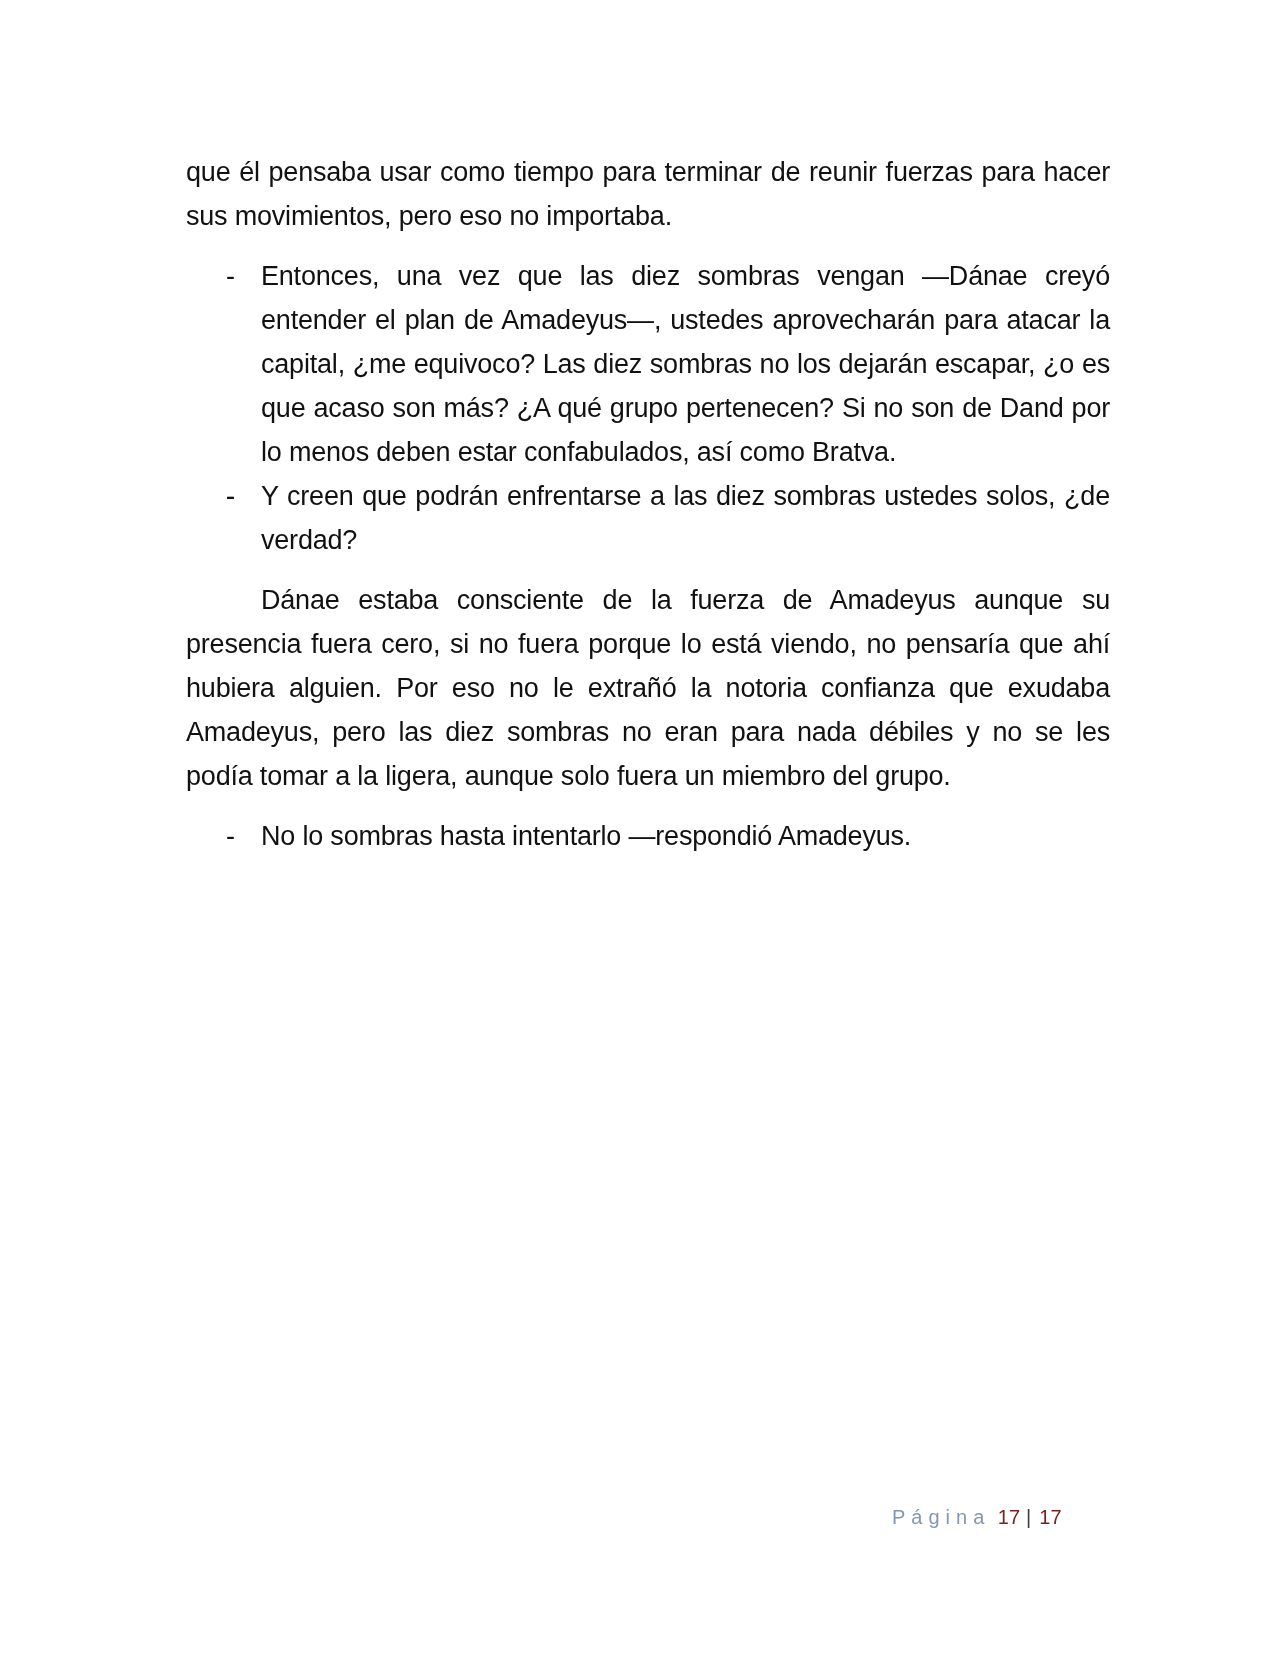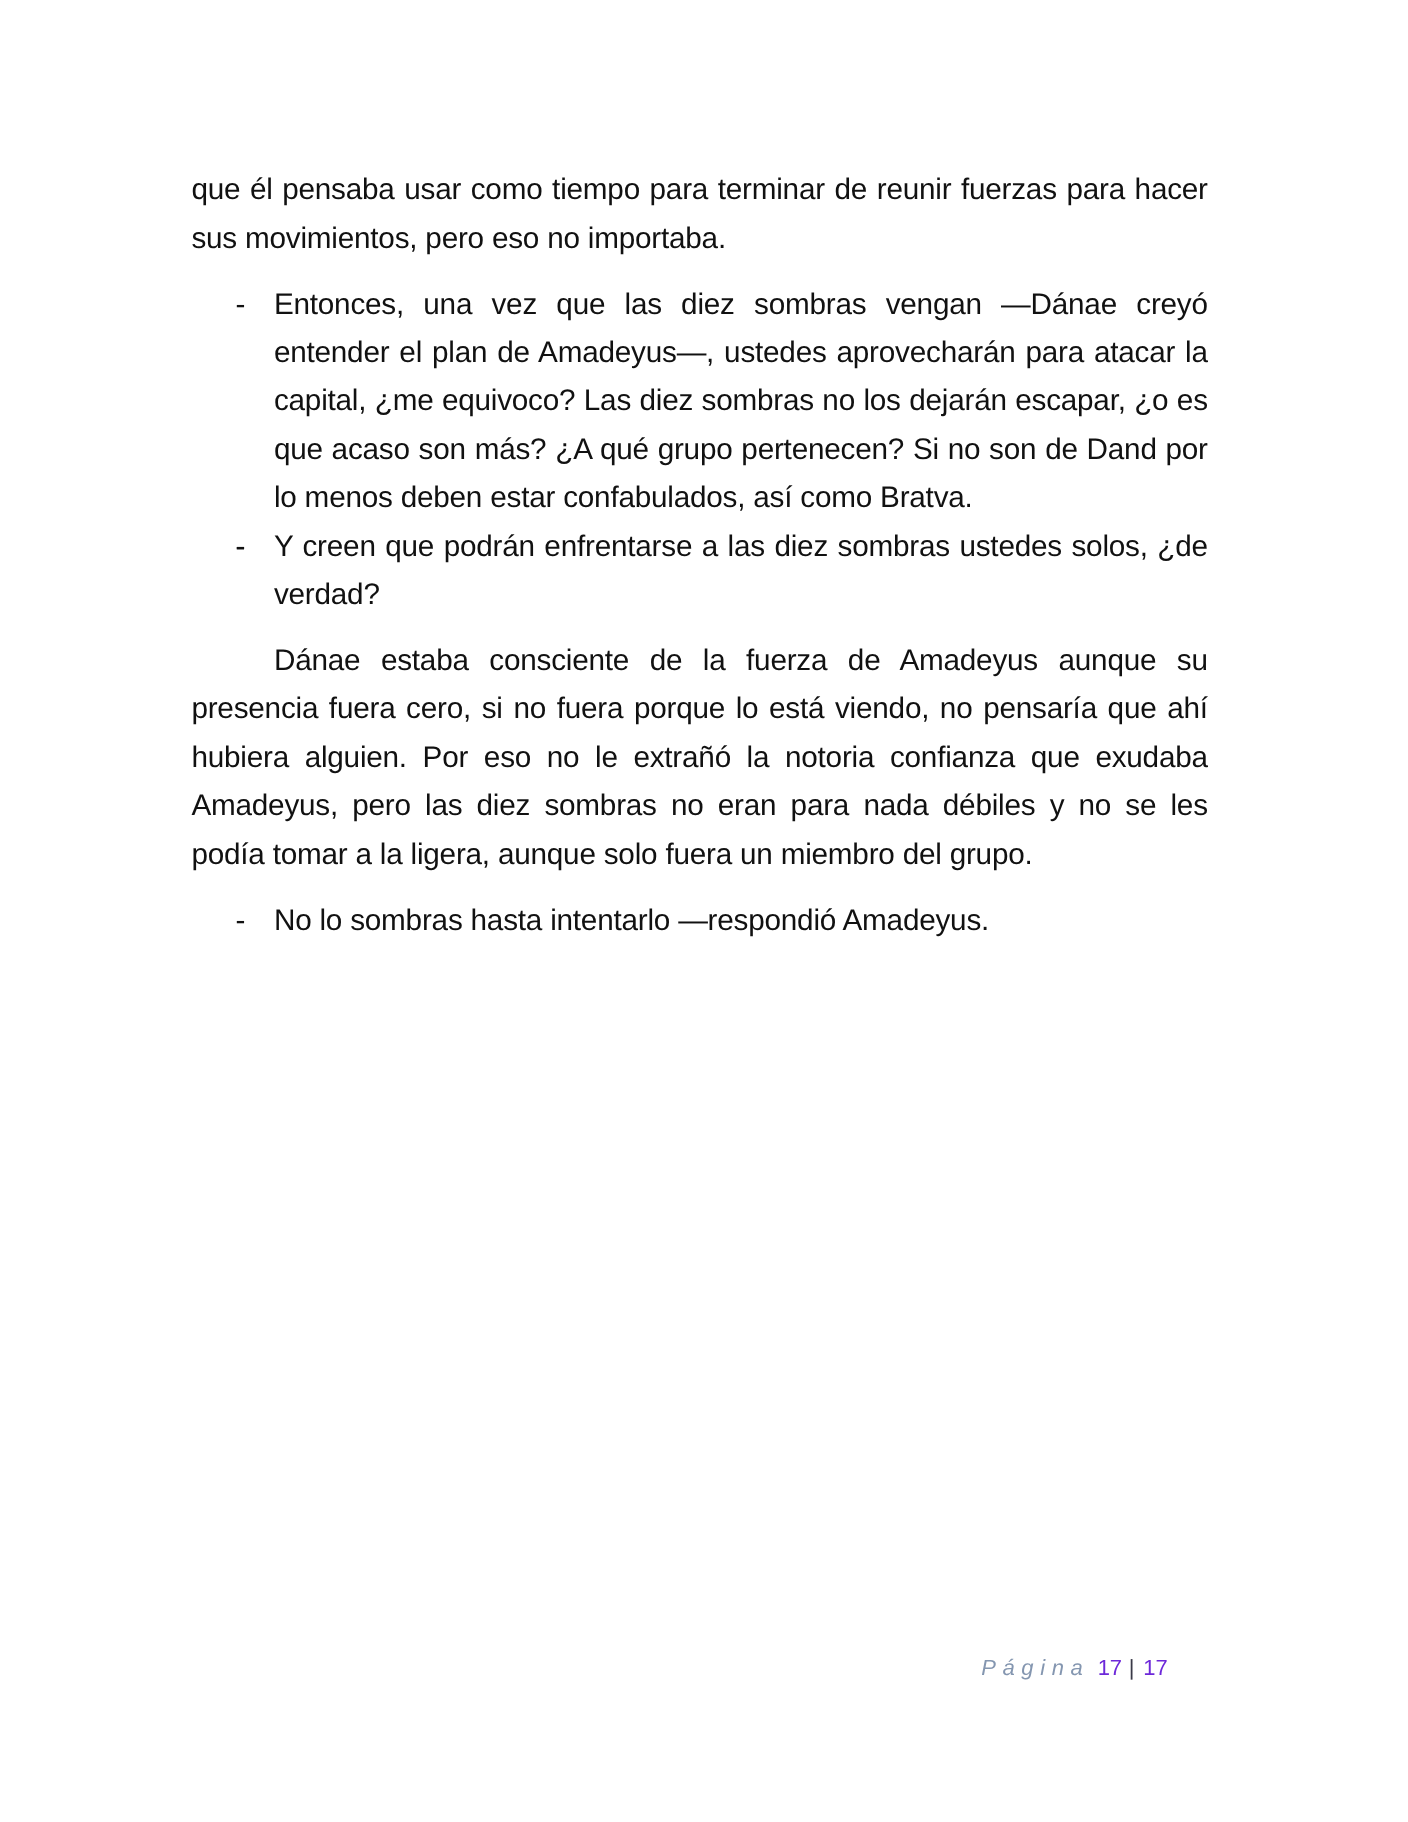--- a/index.html
+++ b/index.html
@@ -10,21 +10,21 @@
     body {
       width: 1280px;
       height: 1656px;
       position: relative;
       overflow: hidden;
       font-family: "Liberation Sans", "DejaVu Sans", sans-serif;
       color: #111111;
     }
     .page {
       position: absolute;
-      left: 174px;
+      left: 186px;
       top: 150px;
       width: 924px;
     }
     .para {
       font-size: 27px;
       line-height: 44px;
       text-align: justify;
       margin: 0 0 16px 0;
       letter-spacing: -0.2px;
       word-spacing: 0px;
@@ -54,24 +54,23 @@
       position: absolute;
       left: 892px;
       top: 1503px;
       font-size: 20px;
       line-height: 28px;
       white-space: nowrap;
     }
     .footer .label {
       color: #8496b0;
       letter-spacing: 6px;
-      font-style: italic;
     }
     .footer .num {
-      color: #6d28d9;
+      color: #7f1d1d;
       margin-left: 2px;
     }
     .footer .sep {
       color: #3a3a48;
       margin: 0 6px;
     }
   </style>
 </head>
 <body>
 

